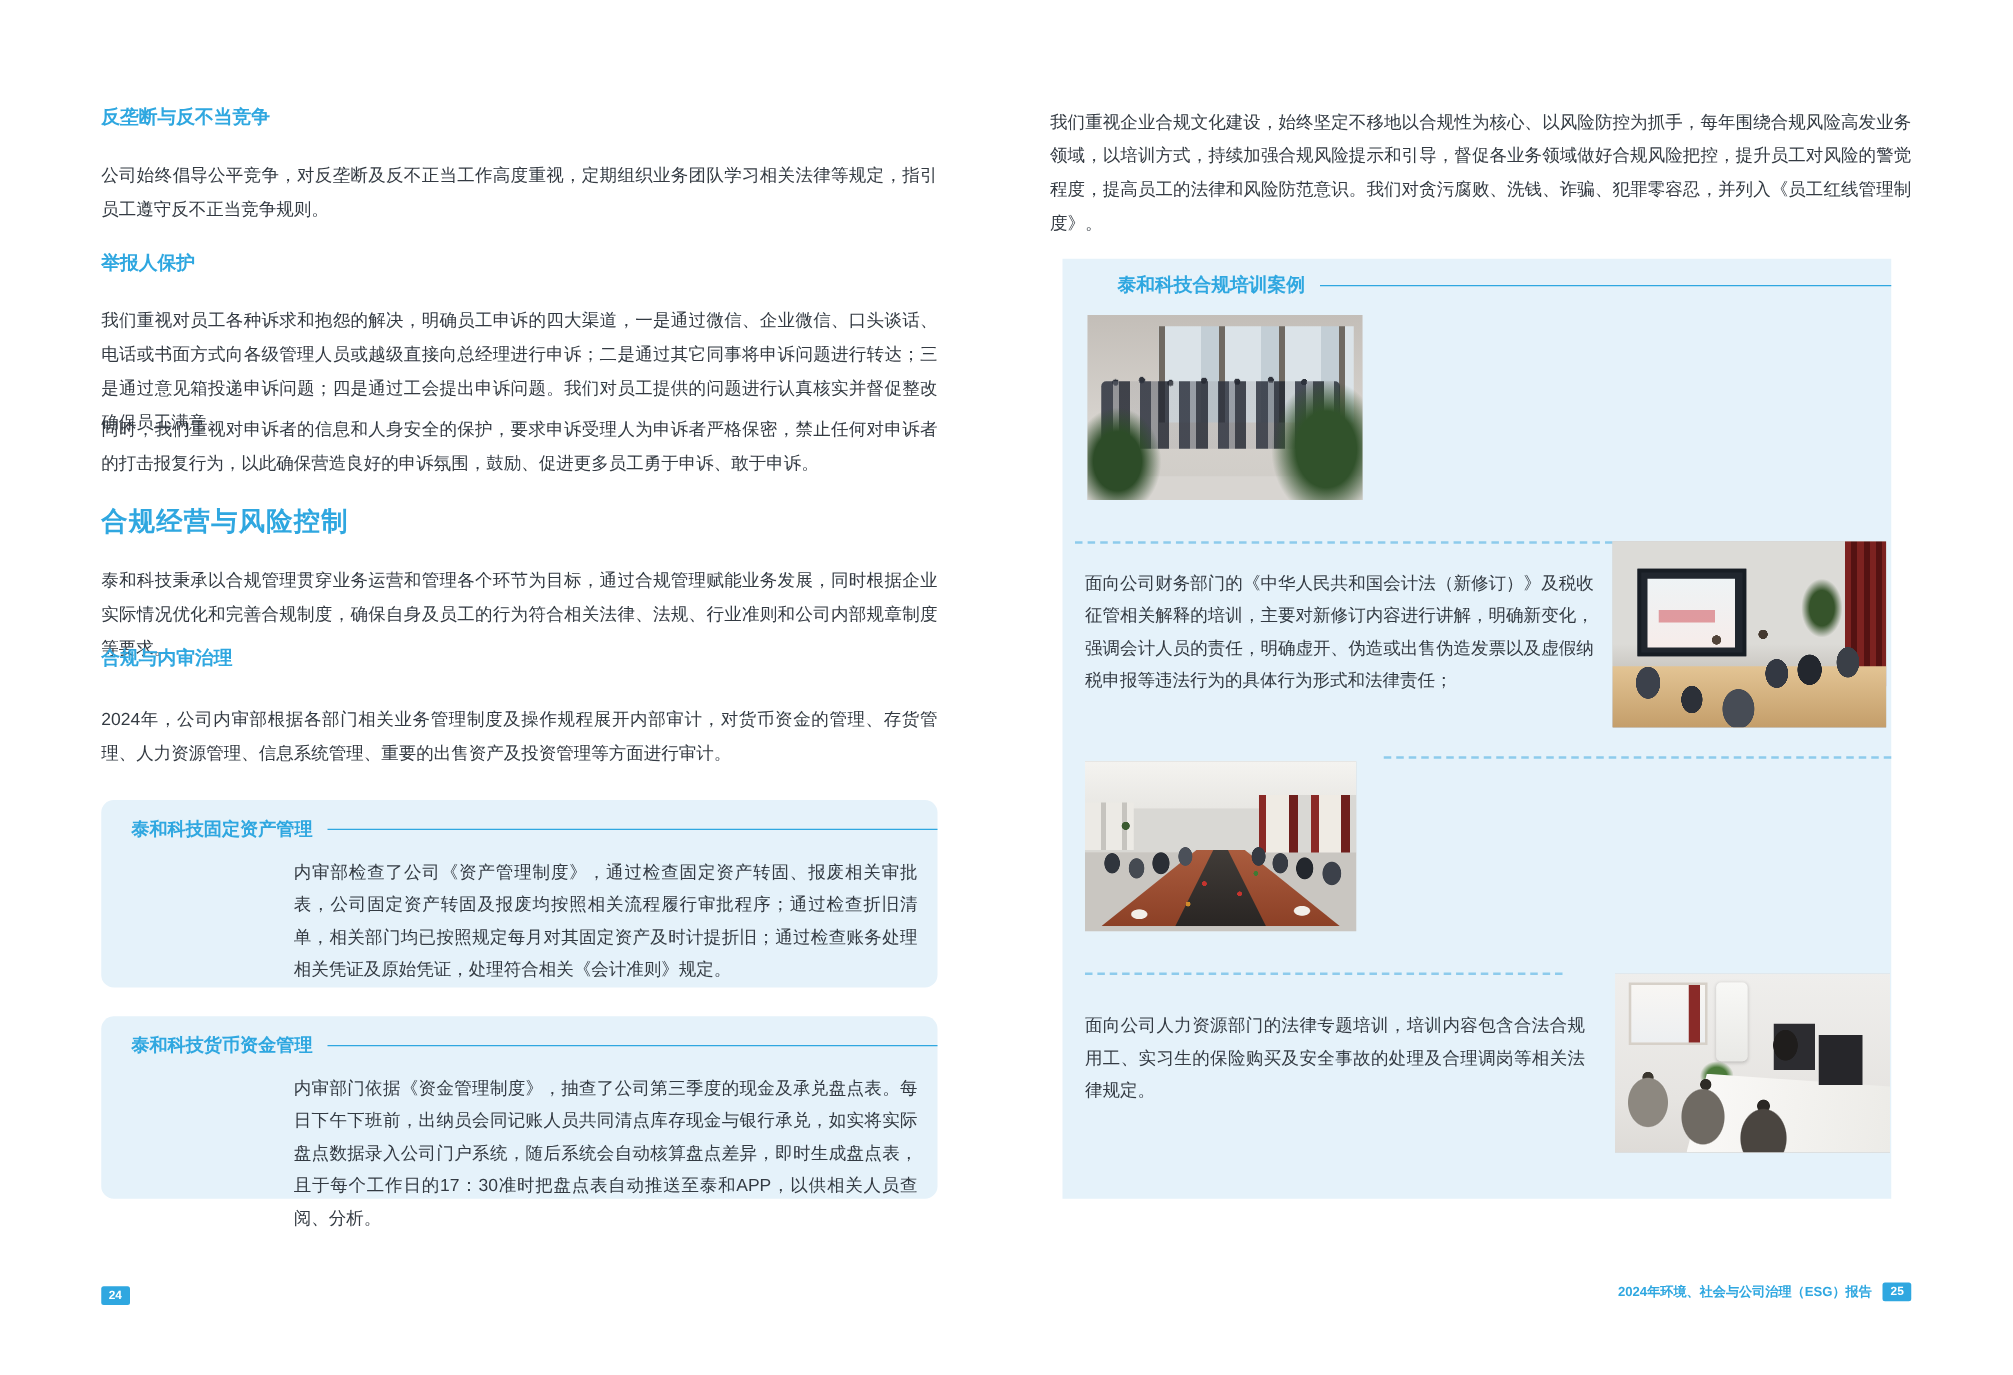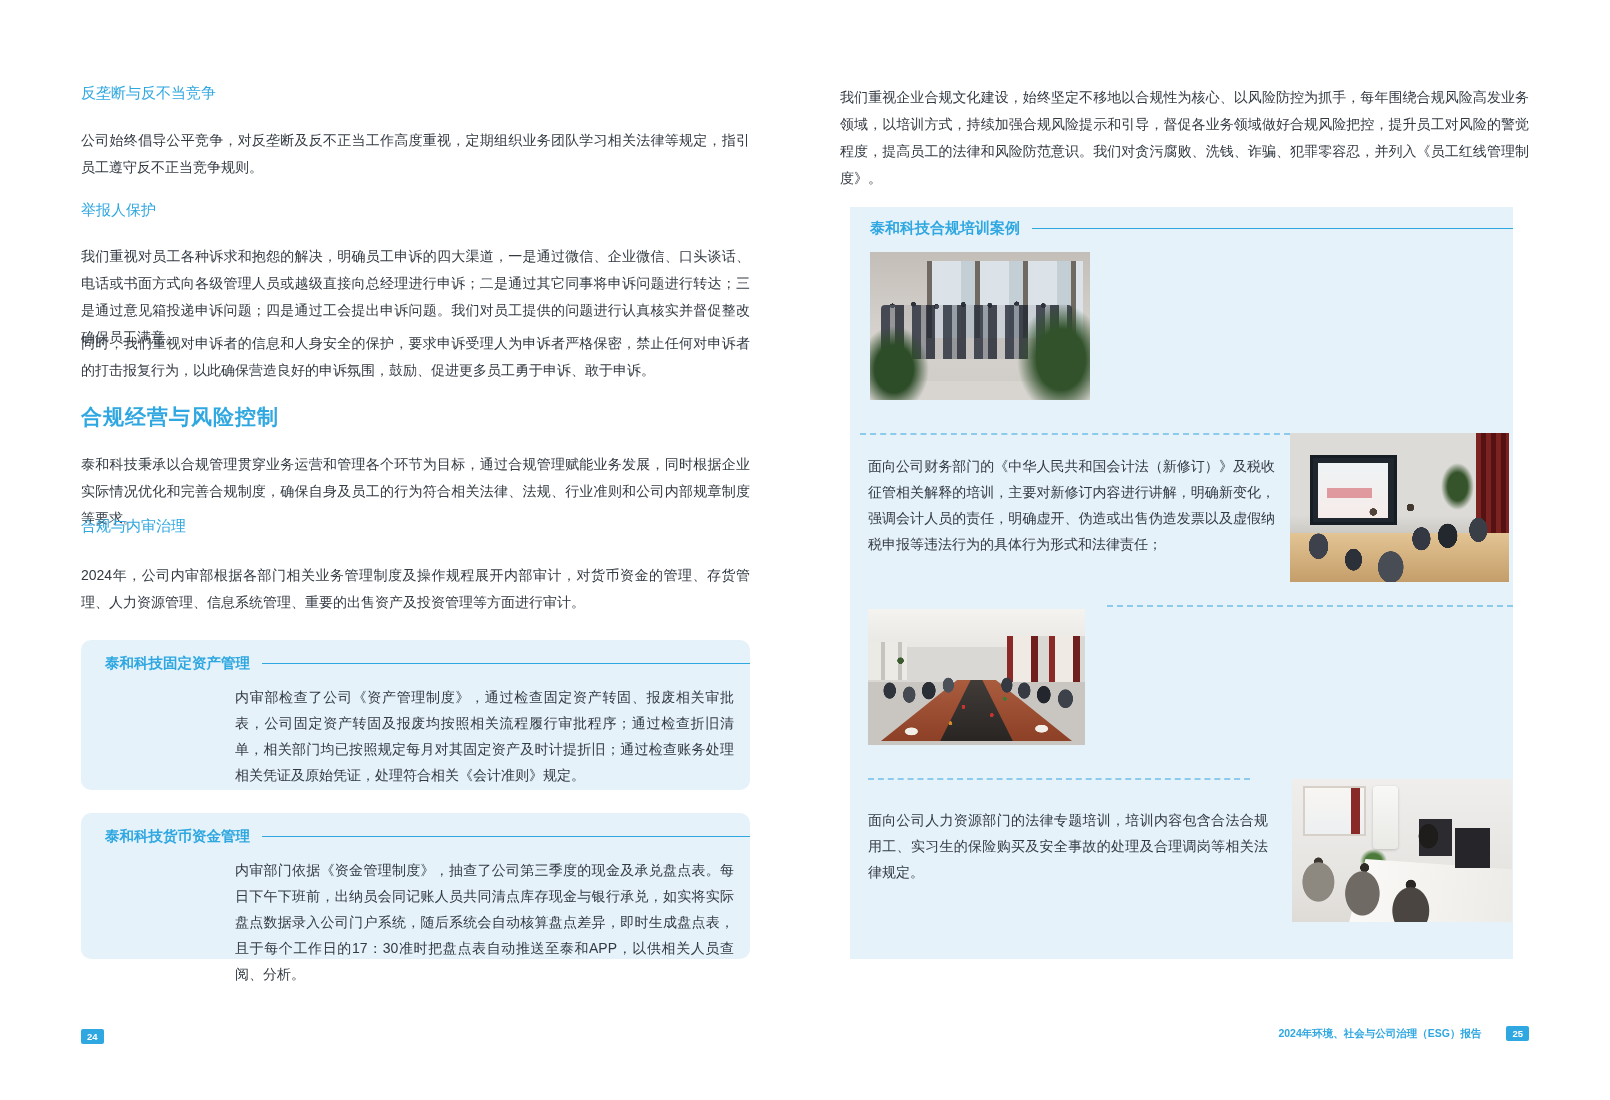--- a/index.html
+++ b/index.html
@@ -5,31 +5,31 @@
   html,body{margin:0;padding:0;}
   body{
     width:1610px;height:1100px;position:relative;background:#ffffff;
     font-family:"Liberation Sans","DejaVu Sans",sans-serif;
     color:#333a42;-webkit-font-smoothing:antialiased;
   }
   .page{position:absolute;top:0;height:1100px;}
   #page-left{left:81px;width:669px;}
   #page-right{left:840px;width:689px;}
   .abs{position:absolute;left:0;right:0;}
-  .sub{font-size:15px;font-weight:normal;color:#2fa7e0;}
+  .sub{font-size:15px;font-weight:bold;color:#2fa7e0;}
   .h1{font-size:21px;font-weight:bold;color:#2fa7e0;letter-spacing:1px;}
   .para{font-size:14px;line-height:27px;text-align:justify;color:#333a42;}
   
   .box{position:absolute;left:0;right:0;background:#e5f2fa;border-radius:10px;}
   .box-head{display:flex;align-items:center;padding:14px 0 0 24px;}
   .box-title{font-size:14.5px;font-weight:bold;color:#2fa7e0;white-space:nowrap;}
   .box-line{flex:1;height:1px;background:#2fa7e0;margin-left:12px;}
   .box-body{margin:11px 16px 0 154px;font-size:14px;line-height:26px;text-align:justify;}
   
-  #bigbox{position:absolute;left:10px;right:16px;top:207px;height:752px;background:#e5f2fa;}
+  #bigbox{position:absolute;left:10px;right:16px;top:207px;height:752px;background:#e5f2fa;padding-left:24px;}
   .bb-text{position:absolute;font-size:14px;line-height:26px;text-align:justify;color:#333a42;}
   .dash{position:absolute;border-top:2px dashed #8dcbec;height:0;}
   .photo{position:absolute;overflow:hidden;background:#cfccc7;}
   .pdet{position:absolute;}
   
   .p1-wall{inset:0;background:linear-gradient(#c3beb8,#d6d2cd 55%,#cfccc7);}
   .p1-win{left:26%;top:6%;right:3%;height:52%;background:repeating-linear-gradient(90deg,#6f6962 0 5px,#dbe3e8 5px 34px,#c3ced5 34px 48px);}
   .p1-crowd{left:5%;right:8%;top:36%;height:36%;border-radius:4px;background:repeating-linear-gradient(90deg,rgba(45,50,62,.85) 0 9px,rgba(98,102,112,.55) 9px 14px,rgba(38,42,52,.85) 14px 23px,rgba(150,150,155,.25) 23px 31px);}
   .p1-heads{left:5%;right:8%;top:30%;height:12%;background-image:
     radial-gradient(circle 4px at 6% 55%,#2e323b 60%,transparent 65%),
@@ -99,21 +99,21 @@
   .p4-people{inset:0;background-image:
     radial-gradient(ellipse 26px 32px at 12% 72%,#8d8880 60%,transparent 63%),
     radial-gradient(ellipse 28px 36px at 32% 80%,#6f6a63 60%,transparent 63%),
     radial-gradient(ellipse 30px 38px at 54% 92%,#4a4540 60%,transparent 63%),
     radial-gradient(ellipse 16px 20px at 62% 40%,#1f1d1c 60%,transparent 63%),
     radial-gradient(circle 7px at 12% 58%,#3b372f 60%,transparent 68%),
     radial-gradient(circle 7px at 33% 62%,#2e2b26 60%,transparent 68%),
     radial-gradient(circle 8px at 54% 74%,#2a2724 60%,transparent 68%);}
   
   .pgbadge{display:inline-block;background:#2fa7e0;color:#fff;font-size:9.5px;line-height:13px;padding:1px 6px;border-radius:2px;font-weight:bold;}
-  #footer-right{position:absolute;top:1026px;right:0;display:flex;align-items:center;gap:25px;}
+  #footer-right{position:absolute;top:1026px;right:0;display:flex;align-items:center;gap:9px;}
   #footer-right .ft{color:#2fa7e0;font-size:10.5px;font-weight:bold;}
 </style>
 </head>
 <body>
 
 <div class="page" id="page-left">
   <div class="abs sub" style="top:84px">反垄断与反不当竞争</div>
   <div class="abs para" style="top:127px">公司始终倡导公平竞争，对反垄断及反不正当工作高度重视，定期组织业务团队学习相关法律等规定，指引员工遵守反不正当竞争规则。</div>
 
   <div class="abs para" style="top:243px">我们重视对员工各种诉求和抱怨的解决，明确员工申诉的四大渠道，一是通过微信、企业微信、口头谈话、电话或书面方式向各级管理人员或越级直接向总经理进行申诉；二是通过其它同事将申诉问题进行转达；三是通过意见箱投递申诉问题；四是通过工会提出申诉问题。我们对员工提供的问题进行认真核实并督促整改确保员工满意。</div>

